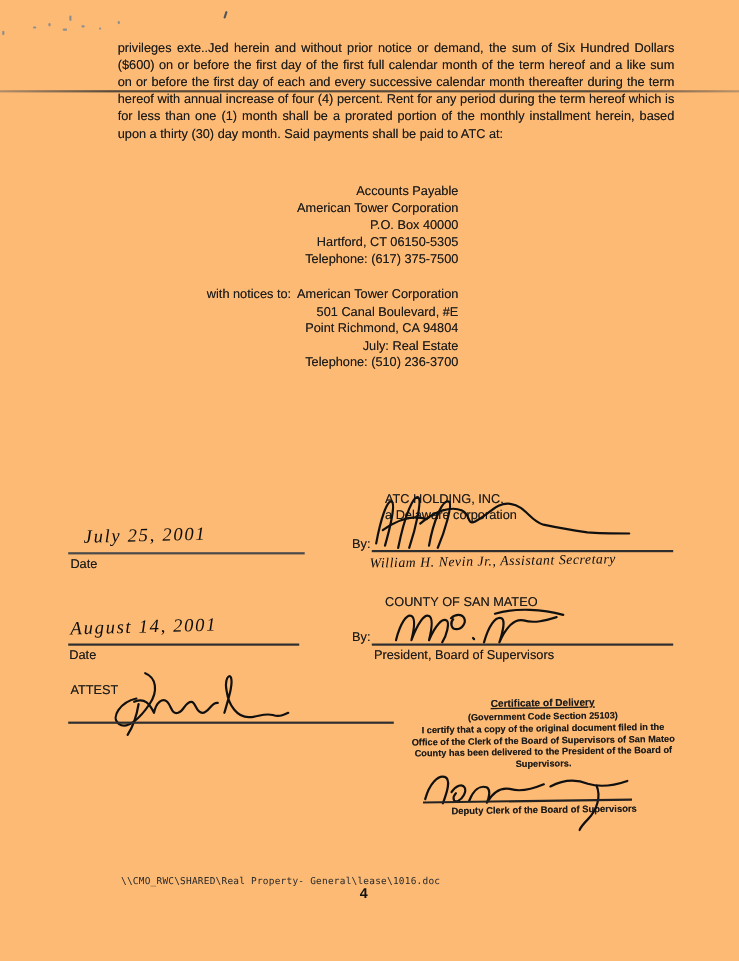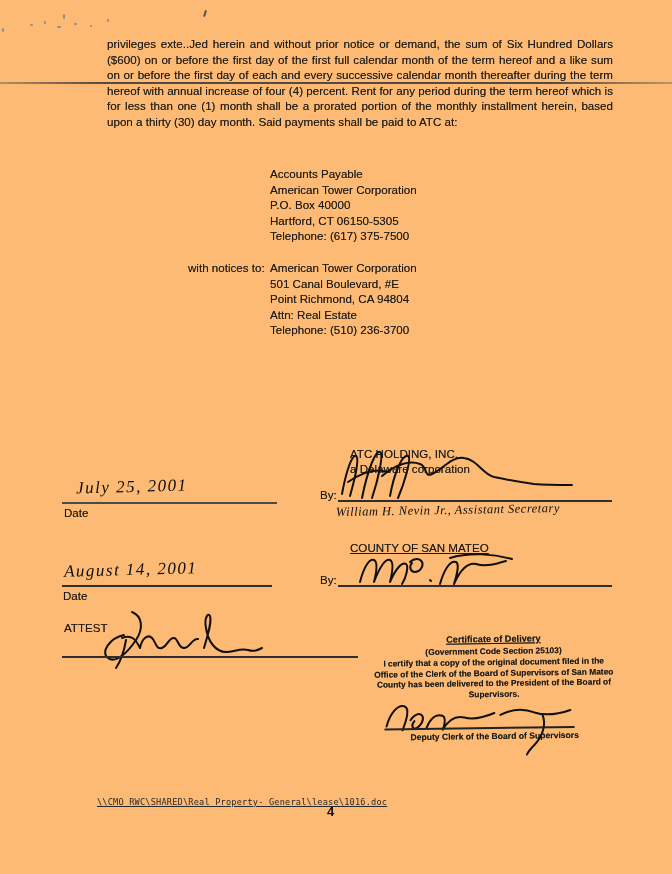--- a/index.html
+++ b/index.html
@@ -6,20 +6,21 @@
   .page {
     position:relative; width:672px; height:874px; margin:0 auto;
     background:#fdba74; overflow:hidden;
     font-family:"Liberation Sans", sans-serif;
     color:#1c1c1c;
   }
   .abs { position:absolute; }
   .body-text {
     font-size:11.6px; line-height:15.6px;
     text-shadow:0 0 0.5px rgba(0,0,0,0.55);
+    text-align:right;
   }
   .justify { text-align:justify; }
   .scanline {
     position:absolute; left:0; top:82px; width:672px; height:2px;
     background:linear-gradient(to right,
       rgba(90,90,90,.45), rgba(45,45,45,.8) 15%,
       rgba(45,45,45,.8) 82%, rgba(90,90,90,.4));
   }
   .sig-line { position:absolute; height:2px; background:#2e2e2e; }
   .sig-line.gray { background:#4a4a4a; }
@@ -75,21 +76,21 @@
     <div>P.O. Box 40000</div>
     <div>Hartford, CT 06150-5305</div>
     <div>Telephone: (617) 375-7500</div>
   </div>
 
   <div class="abs body-text label" style="left:152px;top:260px;margin-left:36px;">with notices to:</div>
   <div class="abs body-text" style="left:270px;top:260px;">
     <div>American Tower Corporation</div>
     <div>501 Canal Boulevard, #E</div>
     <div>Point Richmond, CA 94804</div>
-    <div>Attn:  Real Estate</div>
+    <div>July:  Real Estate</div>
     <div>Telephone:  (510) 236-3700</div>
   </div>
 
 
 
   <div class="abs body-text label" style="left:350px;top:446px;">ATC HOLDING, INC.</div>
   <div class="abs body-text label" style="left:350px;top:461px;">a Delaware corporation</div>
 
   <svg class="sig-svg" style="left:330px;top:444px;" width="252" height="60" viewBox="0 0 252 60">
     <path d="M12 50 C16 28 22 10 26 12 C30 14 24 38 20 52"></path>
@@ -100,32 +101,33 @@
   </svg>
 
   <div class="abs body-text label" style="left:320px;top:487px;">By:</div>
   <div class="sig-line" style="left:338px;top:500px;width:274px;"></div>
   <div class="abs hand hand-name" style="left:336px;top:503px;">William H. Nevin Jr., Assistant Secretary</div>
 
   <div class="abs hand hand-date" style="left:76px;top:477px;">July 25, 2001</div>
   <div class="sig-line gray" style="left:62px;top:502px;width:215px;"></div>
   <div class="abs body-text label" style="left:64px;top:505px;">Date</div>
 
-  <div class="abs body-text label" style="left:350px;top:540px;text-decoration:underline;">COUNTY OF SAN MATEO</div>
+  <div class="abs body-text label" style="left:350px;top:540px;">COUNTY OF SAN MATEO</div>
 
   <svg class="sig-svg" style="left:352px;top:550px;" width="170" height="40" viewBox="0 0 170 40">
     <path d="M8 32 C12 16 18 8 22 10 C26 12 24 24 22 32 C28 16 34 8 38 10 C42 12 40 24 38 32 C44 18 50 12 54 14 C57 16 54 28 50 34"></path>
     <path d="M58 12 C62 8 68 8 70 12 C72 16 68 22 63 22 C58 22 57 16 60 13"></path>
     <path d="M78 30 L79 31"></path>
     <path d="M88 34 C92 20 98 10 104 12 C108 14 104 28 102 34 C108 20 116 12 124 14 C134 17 144 14 154 11"></path>
     <path d="M98 8 C118 2 142 4 160 9"></path>
   </svg>
 
   <div class="abs body-text label" style="left:320px;top:572px;">By:</div>
   <div class="sig-line" style="left:338px;top:585px;width:274px;"></div>
+  <div class="abs body-text label" style="left:340px;top:588px;">President, Board of Supervisors</div>
 
   <div class="abs hand hand-date" style="left:64px;top:560px;">August 14, 2001</div>
   <div class="sig-line" style="left:62px;top:585px;width:210px;"></div>
   <div class="abs body-text label" style="left:63px;top:588px;">Date</div>
 
   <div class="abs body-text label" style="left:64px;top:620px;">ATTEST</div>
 
   <svg class="sig-svg" style="left:86px;top:608px;" width="185" height="62" viewBox="0 0 185 62">
     <path d="M46 4 C56 8 58 20 50 32 C42 44 30 56 22 50 C14 44 24 30 38 27"></path>
     <path d="M36 30 C46 26 50 32 54 40 C56 30 62 26 66 30 C70 34 70 42 76 40 C82 38 82 30 88 30 C92 30 92 40 98 40 C104 40 106 30 112 31"></path>
@@ -145,16 +147,16 @@
         <path d="M34 20 C38 14 44 12 46 16 C48 20 44 26 40 28 C36 30 34 25 38 21"></path>
         <path d="M50 28 C54 18 60 14 66 16 C70 18 68 26 66 30 C72 20 80 16 88 18 C98 21 108 18 118 14"></path>
         <path d="M124 16 C136 10 148 10 158 14 C170 18 182 16 194 12"></path>
         <path d="M166 16 C170 26 166 38 158 46 C154 50 151 53 150 56"></path>
       </svg>
       <div class="cert-sig-line"></div>
     </div>
     <div class="cert-deputy">Deputy Clerk of the Board of Supervisors</div>
   </div>
 
-  <div class="abs footer-path" style="left:97px;top:797px;text-decoration:underline;">\\CMO_RWC\SHARED\Real Property- General\lease\1016.doc</div>
+  <div class="abs footer-path" style="left:110px;top:797px;">\\CMO_RWC\SHARED\Real Property- General\lease\1016.doc</div>
   <div class="abs page-num" style="left:327px;top:804px;">4</div>
 
 </div>
 
 </body></html>

